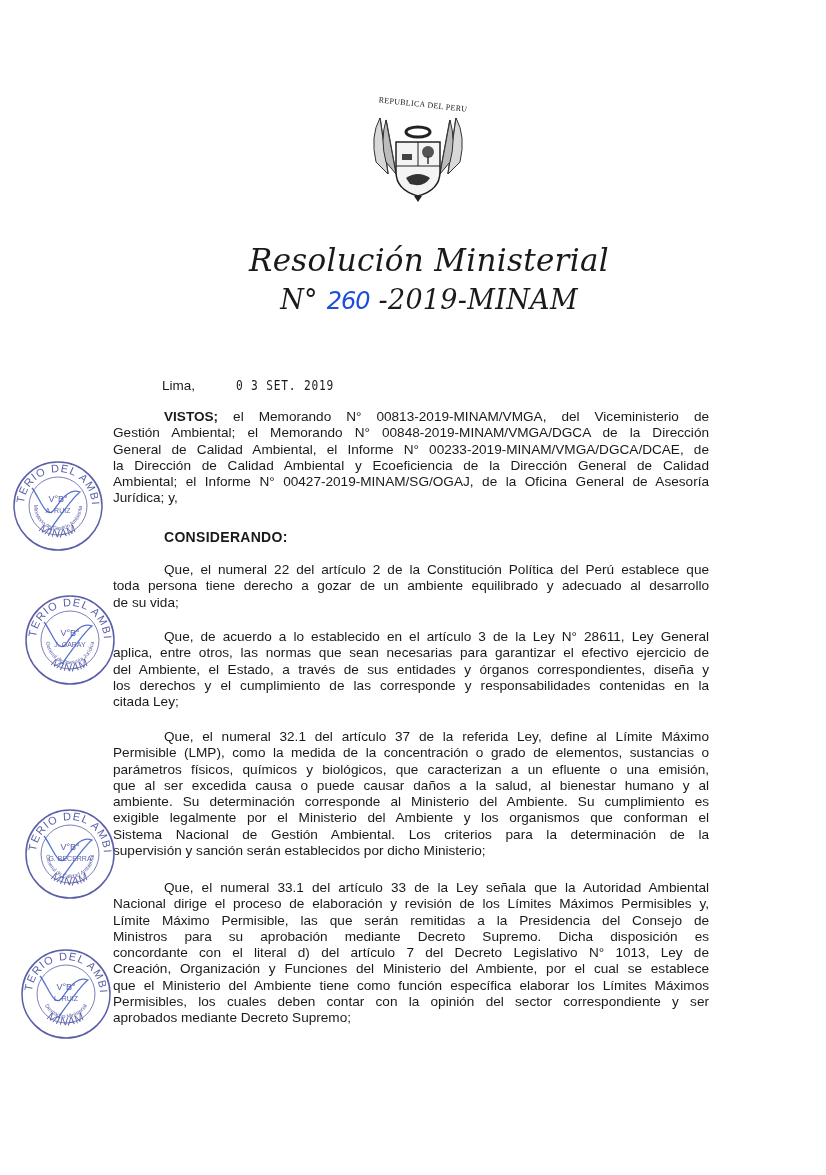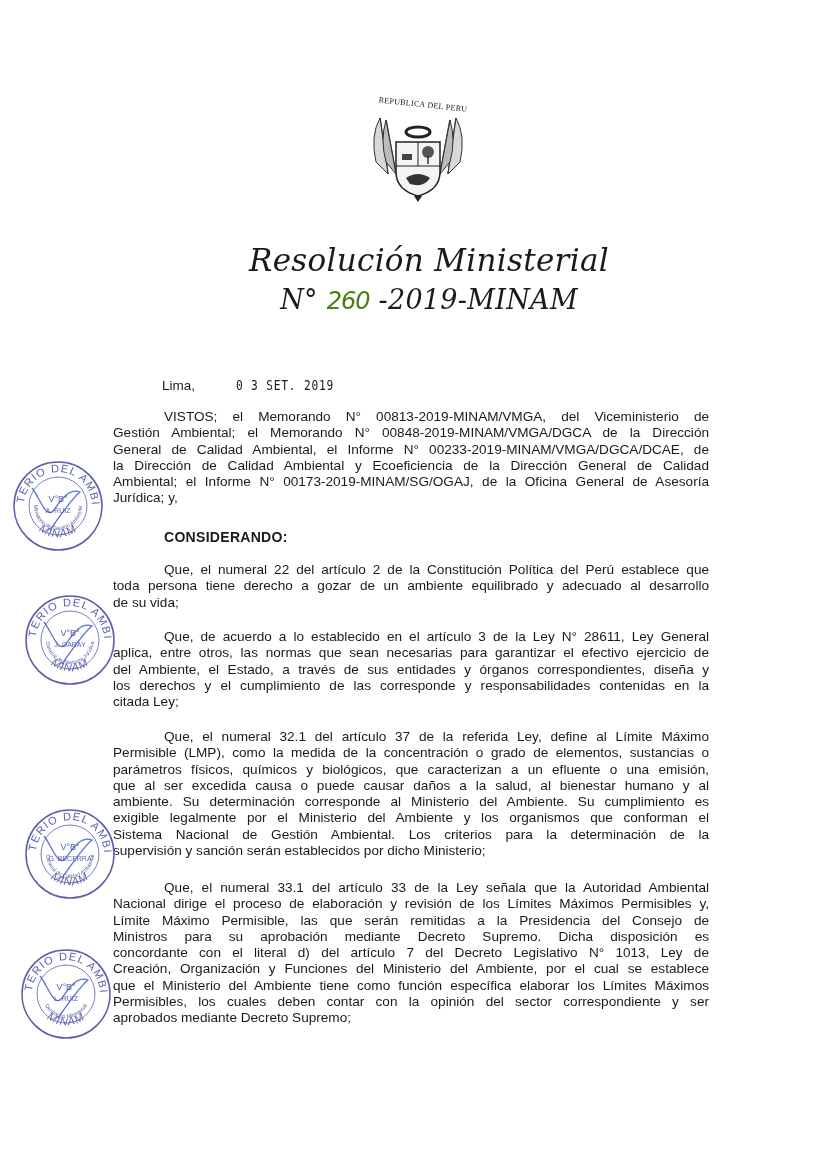--- a/index.html
+++ b/index.html
@@ -7,33 +7,33 @@
     .page { position: absolute; left: 0; top: 0; width: 826px; height: 1175px; background: #fff; }
 
     
     .crest { position: absolute; left: 358px; top: 96px; width: 120px; height: 110px; }
     .crest-label { position: absolute; left: 368px; top: 100px; width: 110px; font-family: "Liberation Serif", serif; font-size: 8px; letter-spacing: 0.3px; color: #222; text-align: center; transform: rotate(6deg); }
 
     
     .title { position: absolute; left: 16px; width: 826px; text-align: center; font-family: "DejaVu Serif", serif; font-style: italic; color: #1a1a1a; }
     .title-main { top: 242px; font-size: 31px; letter-spacing: 0.3px; }
     .title-num { top: 284px; font-size: 27px; letter-spacing: 0.3px; }
-    .num-hand { color: #4d7c0f; font-family: "DejaVu Sans", sans-serif; font-style: italic; font-weight: normal; font-size: 24px; letter-spacing: -1px; margin-top: 28px; }
+    .num-hand { color: #1d4ed8; font-family: "DejaVu Sans", sans-serif; font-style: italic; font-weight: normal; font-size: 24px; letter-spacing: -1px; margin-top: 28px; }
 
     
     .date-row { position: absolute; top: 377px; left: 162px; font-size: 13.5px; }
     .date-label { display: inline-block; width: 70px; }
     .date-stamp { font-family: "DejaVu Sans Mono", monospace; font-size: 14px; letter-spacing: 1px; transform: scaleX(0.8); display: inline-block; transform-origin: left; }
 
     
     .text { position: absolute; left: 113px; width: 596px; font-size: 13.6px; line-height: 16.3px; }
     .line { display: block; text-align: justify; text-align-last: justify; white-space: nowrap; height: 16.3px; }
     .line.last { text-align-last: left; }
     .indent { padding-left: 51px; }
-    .bold { font-weight: normal; }
+    .bold { font-weight: bold; }
     .heading { position: absolute; left: 164px; font-weight: bold; font-size: 14px; letter-spacing: 0.3px; }
 
     
     .stamp { position: absolute; }
     .stamp svg { overflow: visible; }
   </style>
 </head>
 <body>
 
 <div class="page">
@@ -75,21 +75,21 @@
   <div class="date-row">
     <span class="date-label">Lima,</span>
     <span class="date-stamp">0 3 SET. 2019</span>
   </div>
 
   <div class="text" style="top: 409px;">
     <span class="line indent"><span class="bold">VISTOS;</span><span> el Memorando N° 00813-2019-MINAM/VMGA, del Viceministerio de</span></span>
     <span class="line">Gestión Ambiental; el Memorando N° 00848-2019-MINAM/VMGA/DGCA de la Dirección</span>
     <span class="line">General de Calidad Ambiental, el Informe N° 00233-2019-MINAM/VMGA/DGCA/DCAE, de</span>
     <span class="line">la Dirección de Calidad Ambiental y Ecoeficiencia de la Dirección General de Calidad</span>
-    <span class="line">Ambiental; el Informe N° 00173-2019-MINAM/SG/OGAJ, de la Oficina General de Asesoría</span>
+    <span class="line">Ambiental; el Informe N° 00427-2019-MINAM/SG/OGAJ, de la Oficina General de Asesoría</span>
     <span class="line last">Jurídica; y,</span>
   </div>
 
   <div class="heading" style="top: 529px;">CONSIDERANDO:</div>
 
   <div class="text" style="top: 562px;">
     <span class="line indent">Que, el numeral 22 del artículo 2 de la Constitución Política del Perú establece que</span>
     <span class="line">toda persona tiene derecho a gozar de un ambiente equilibrado y adecuado al desarrollo</span>
     <span class="line last">de su vida;</span>
   </div>

